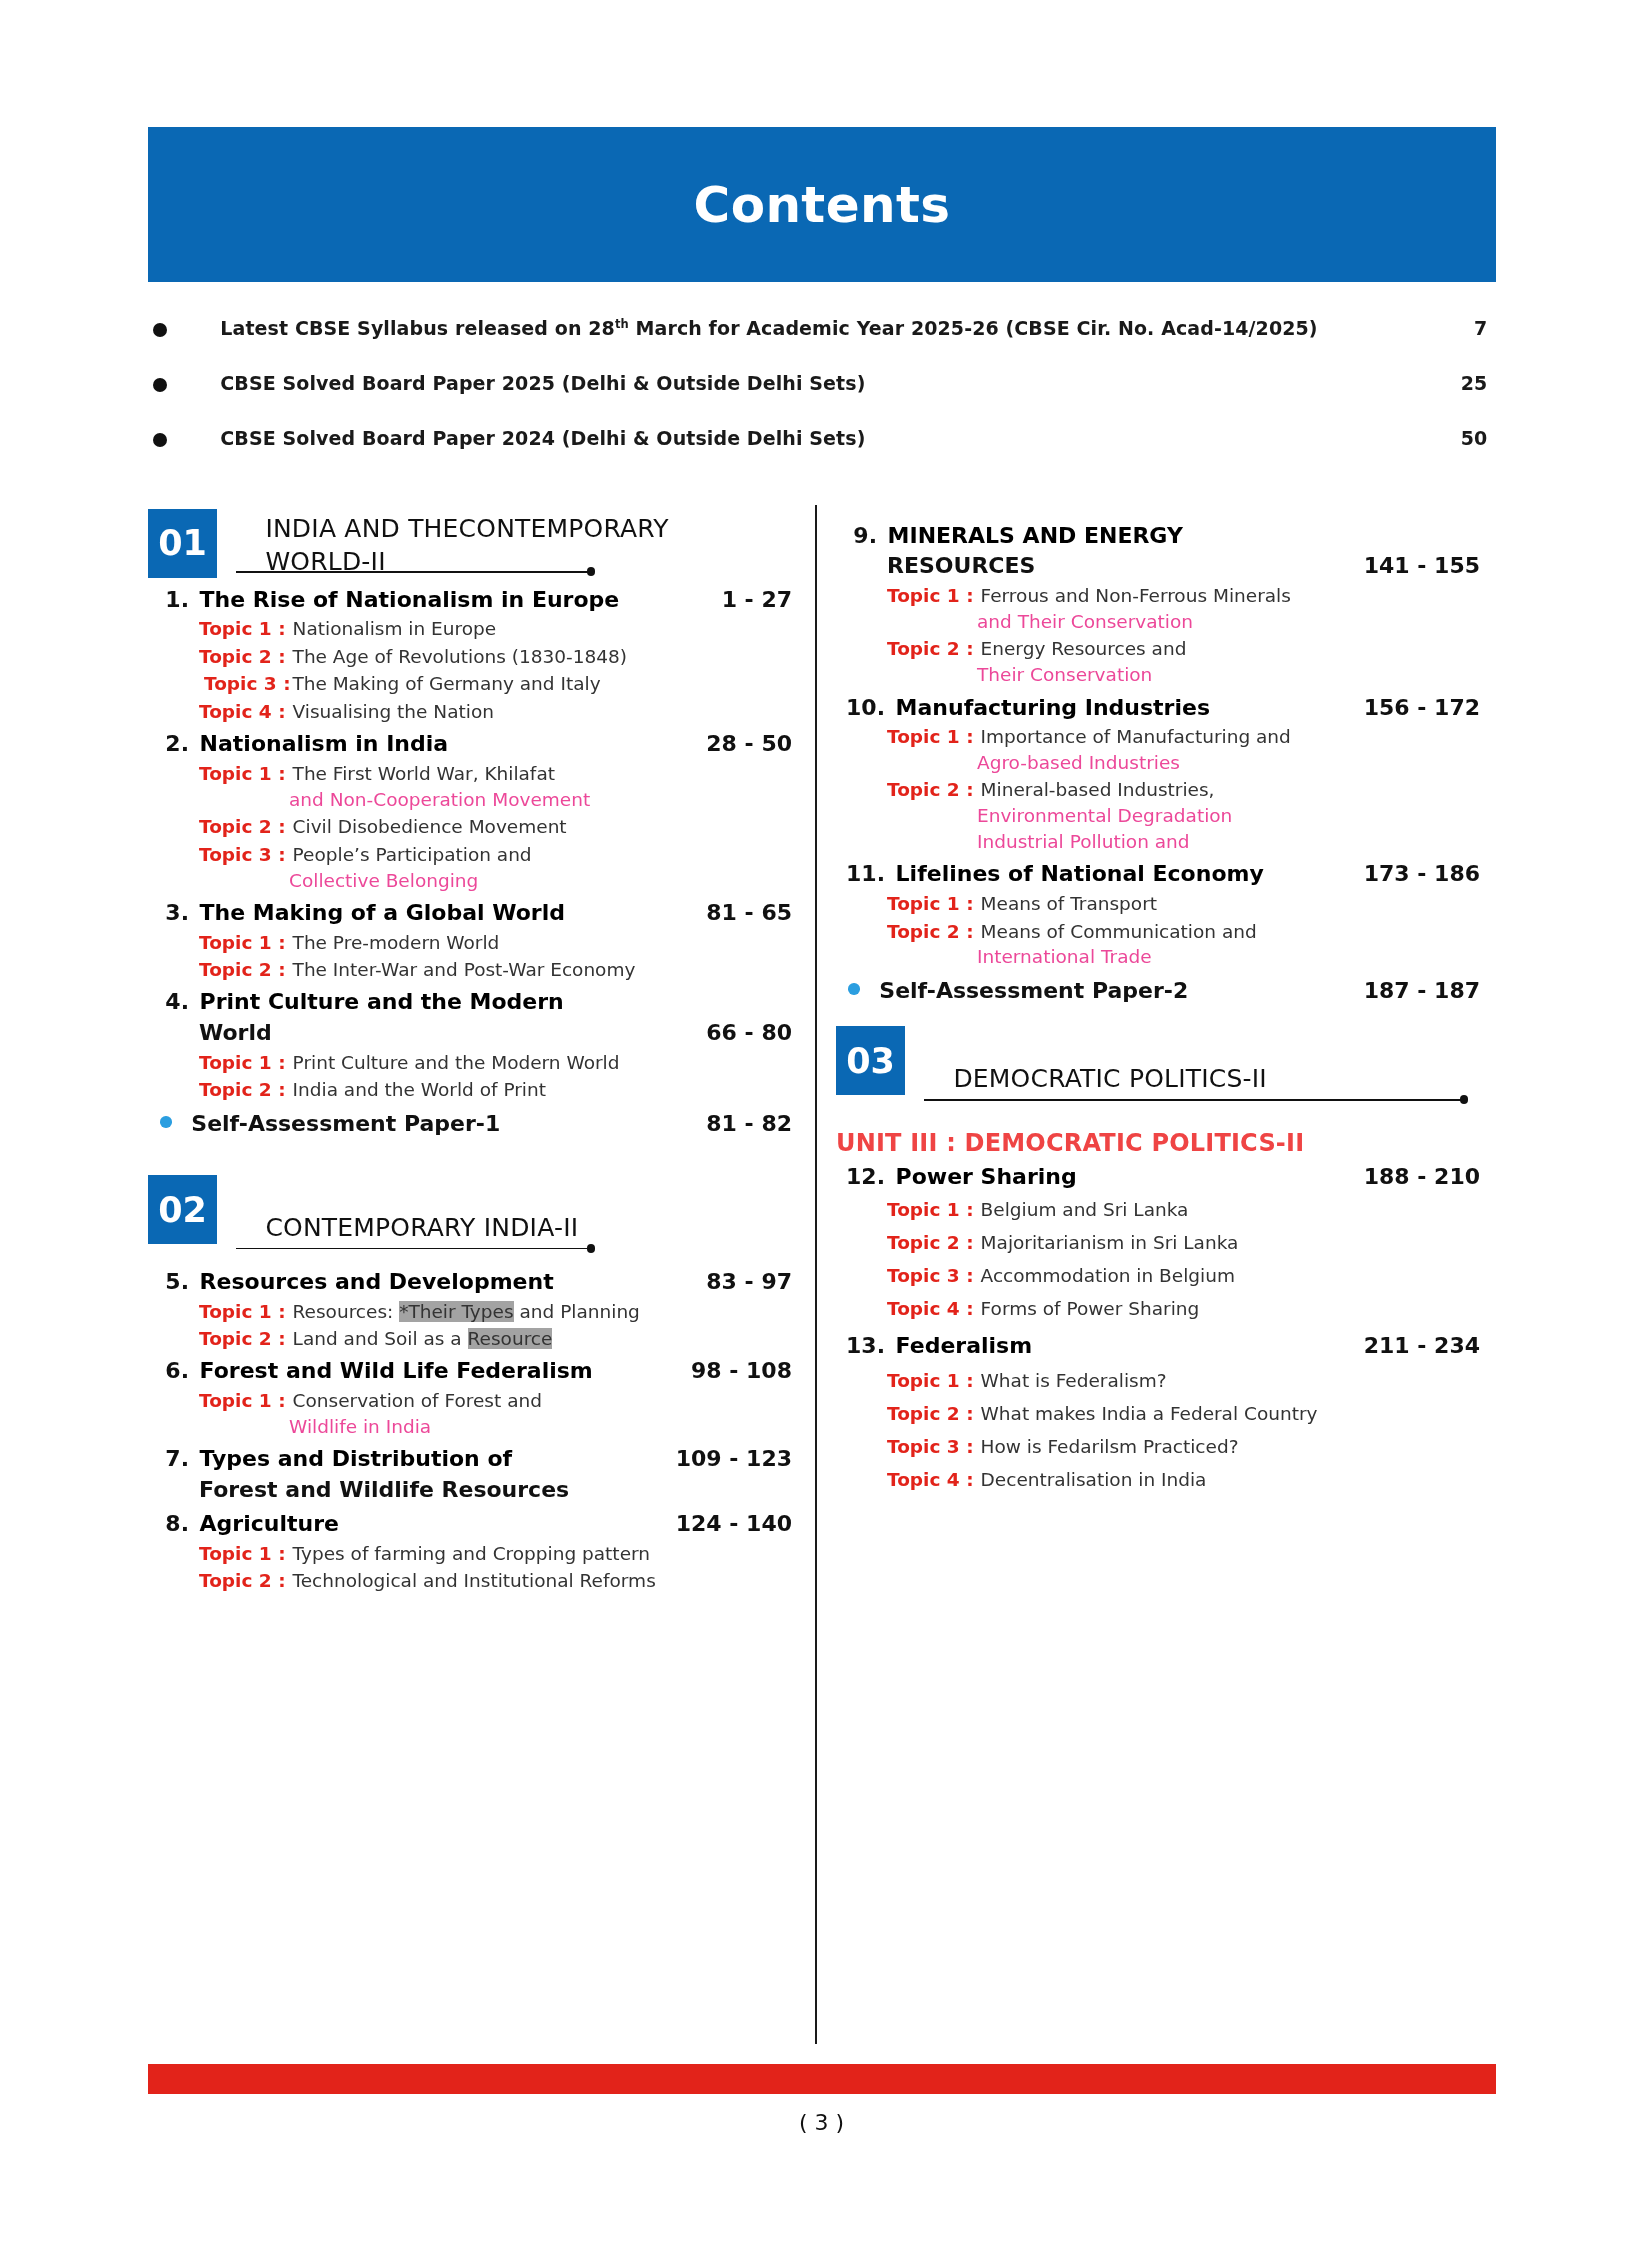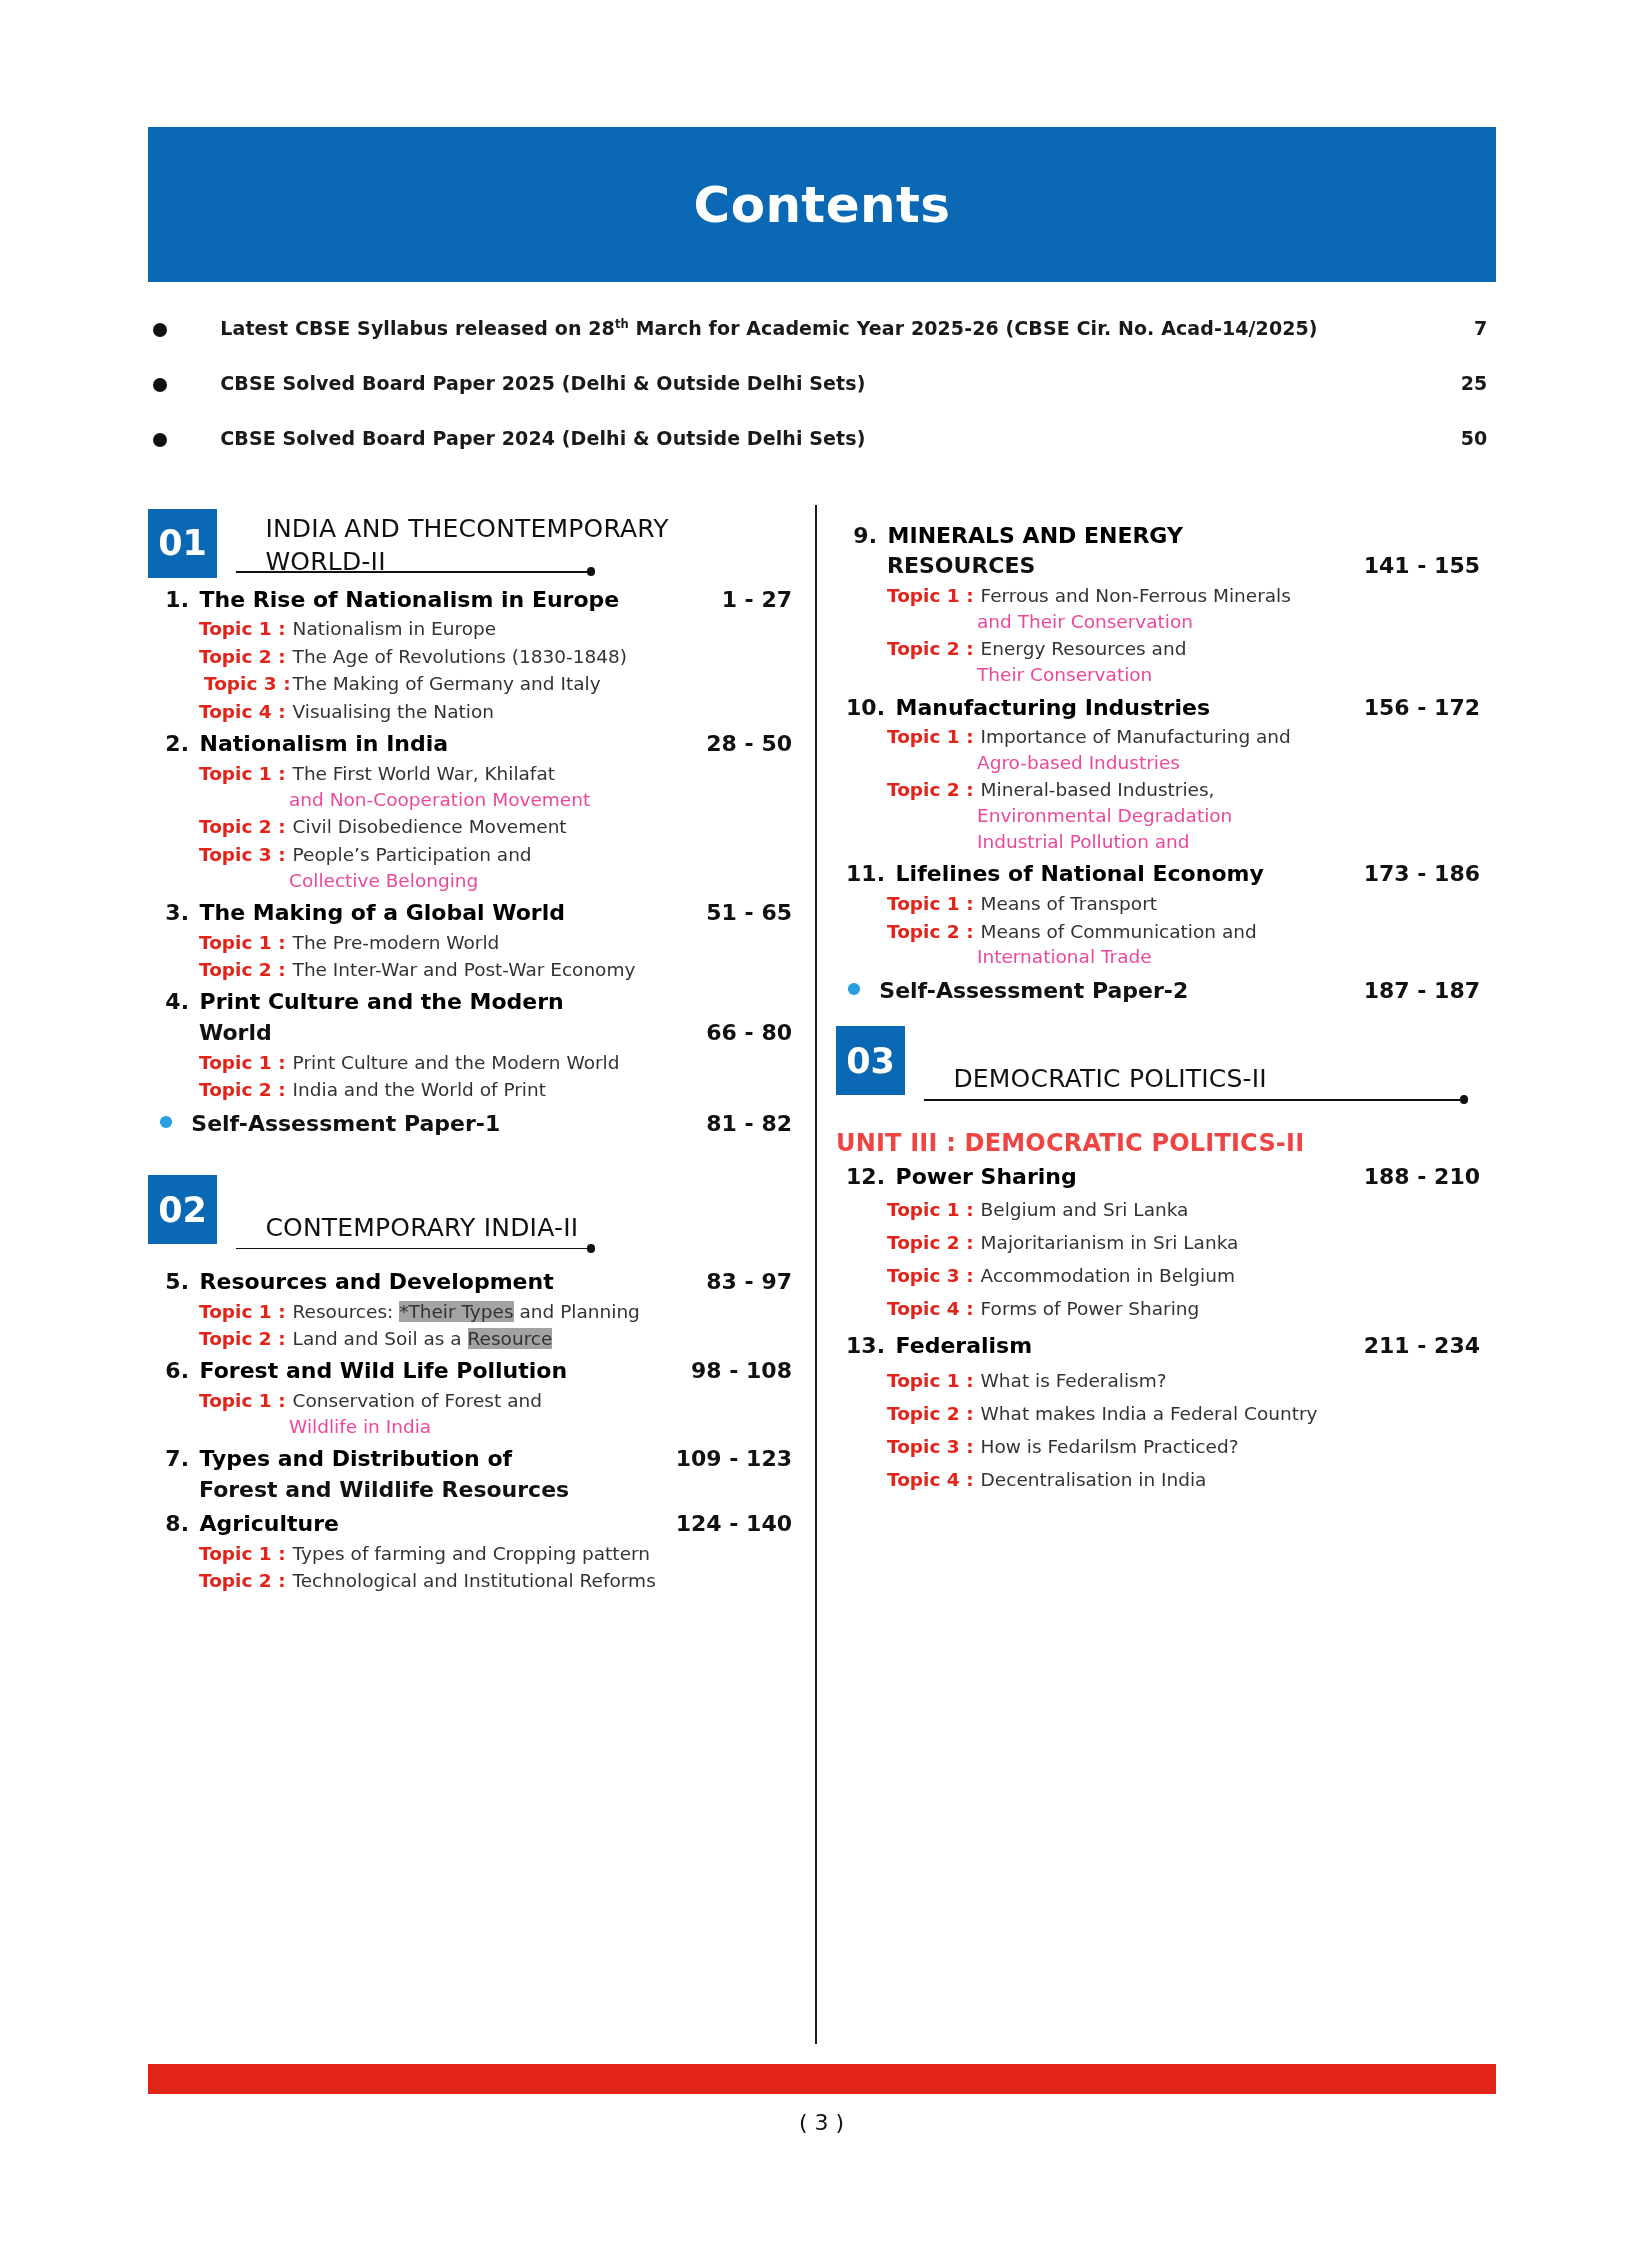--- a/index.html
+++ b/index.html
@@ -364,21 +364,21 @@
       </div>
       <div class="topic">
         <div class="topic-lbl">Topic 3 :</div>
         <div class="topic-txt">People’s Participation and</div>
       </div>
       <div class="topic-cont">Collective Belonging</div>
 
       <div class="chapter">
         <div class="ch-num">3.</div>
         <div class="ch-title">The Making of a Global World</div>
-        <div class="ch-pages">51 - 65</div>
+        <div class="ch-pages">81 - 65</div>
       </div>
       <div class="topic">
         <div class="topic-lbl">Topic 1 :</div>
         <div class="topic-txt">The Pre-modern World</div>
       </div>
       <div class="topic">
         <div class="topic-lbl">Topic 2 :</div>
         <div class="topic-txt">The Inter-War and Post-War Economy</div>
       </div>
 
@@ -426,21 +426,21 @@
         <div class="topic-lbl">Topic 1 :</div>
         <div class="topic-txt"><span>Resources: </span><span class="hl">*Their Types</span><span> and Planning</span></div>
       </div>
       <div class="topic">
         <div class="topic-lbl">Topic 2 :</div>
         <div class="topic-txt"><span>Land and Soil as a </span><span class="hl">Resource</span></div>
       </div>
 
       <div class="chapter">
         <div class="ch-num">6.</div>
-        <div class="ch-title">Forest and Wild Life Pollution</div>
+        <div class="ch-title">Forest and Wild Life Federalism</div>
         <div class="ch-pages">98 - 108</div>
       </div>
       <div class="topic">
         <div class="topic-lbl">Topic 1 :</div>
         <div class="topic-txt">Conservation of Forest and</div>
       </div>
       <div class="topic-cont">Wildlife in India</div>
 
       <div class="chapter">
         <div class="ch-num">7.</div>

